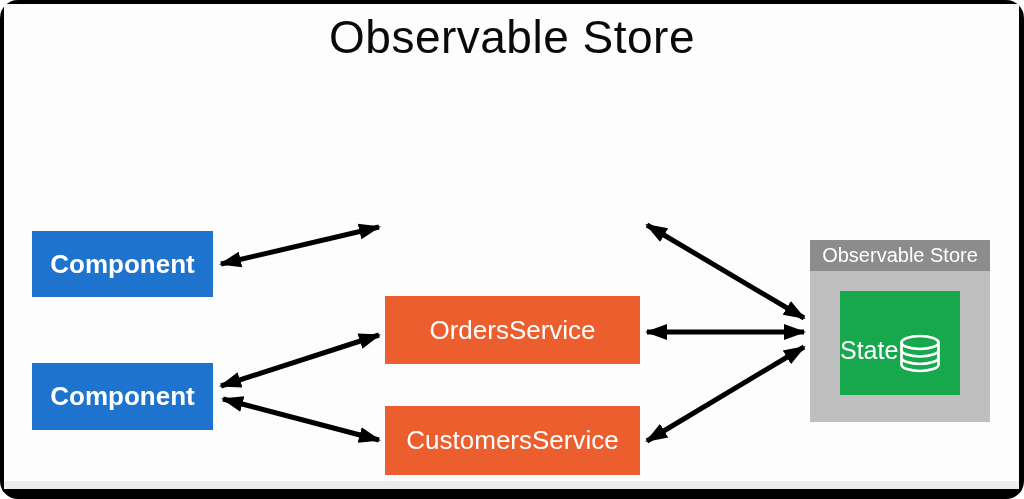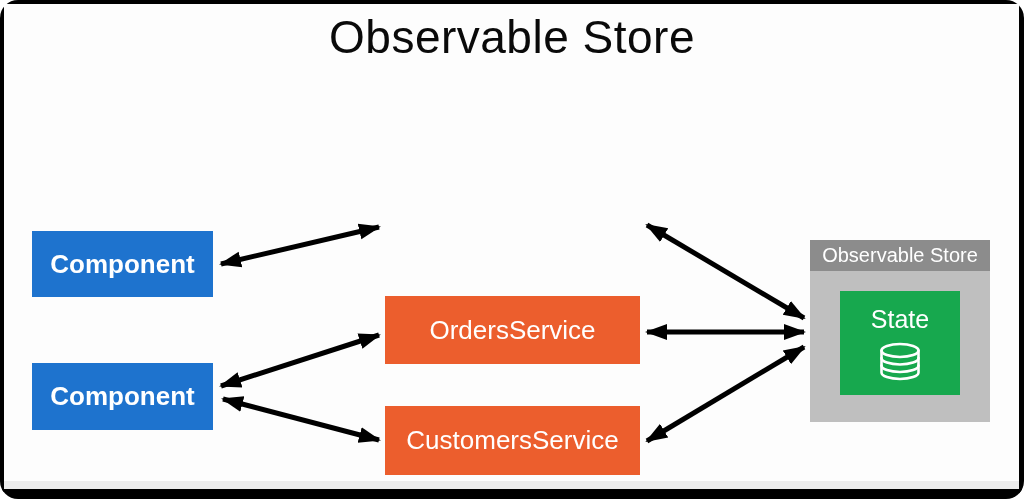--- a/index.html
+++ b/index.html
@@ -62,21 +62,20 @@
     color: #ffffff;
     font-size: 20px;
     display: flex; align-items: center; justify-content: center;
   }
   .state-box {
     position: absolute;
     left: 30px; top: 51px; width: 120px; height: 104px;
     background: var(--state, #17a84e);
     color: #ffffff;
     display: flex;
-    flex-direction: column;
     align-items: center;
     justify-content: flex-start;
     padding-top: 14px;
     box-sizing: border-box;
     font-size: 25px;
   }
   .db-icon { margin-top: 8px; }
 
   .arrow-layer {
     position: absolute;

